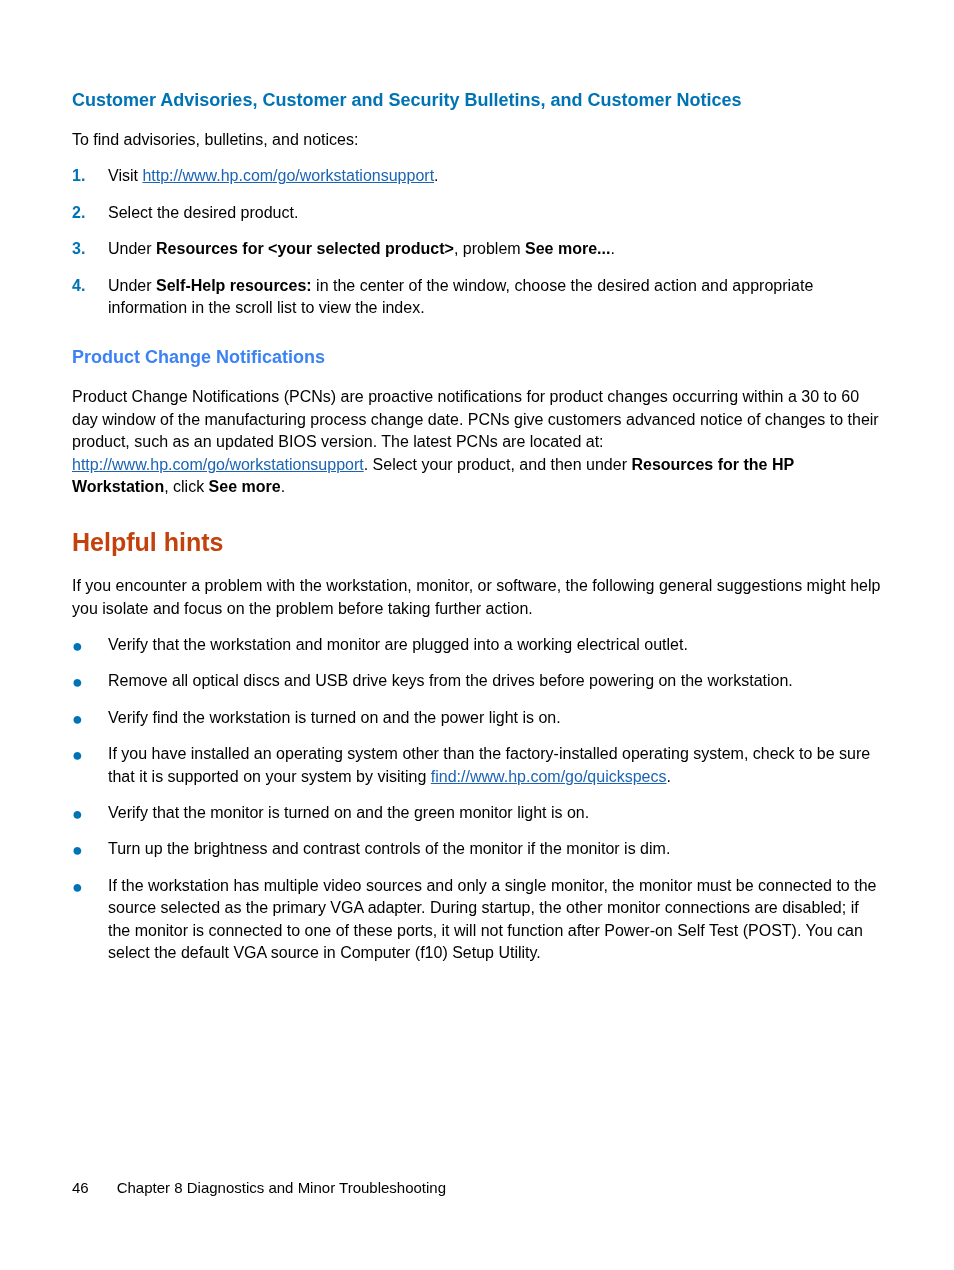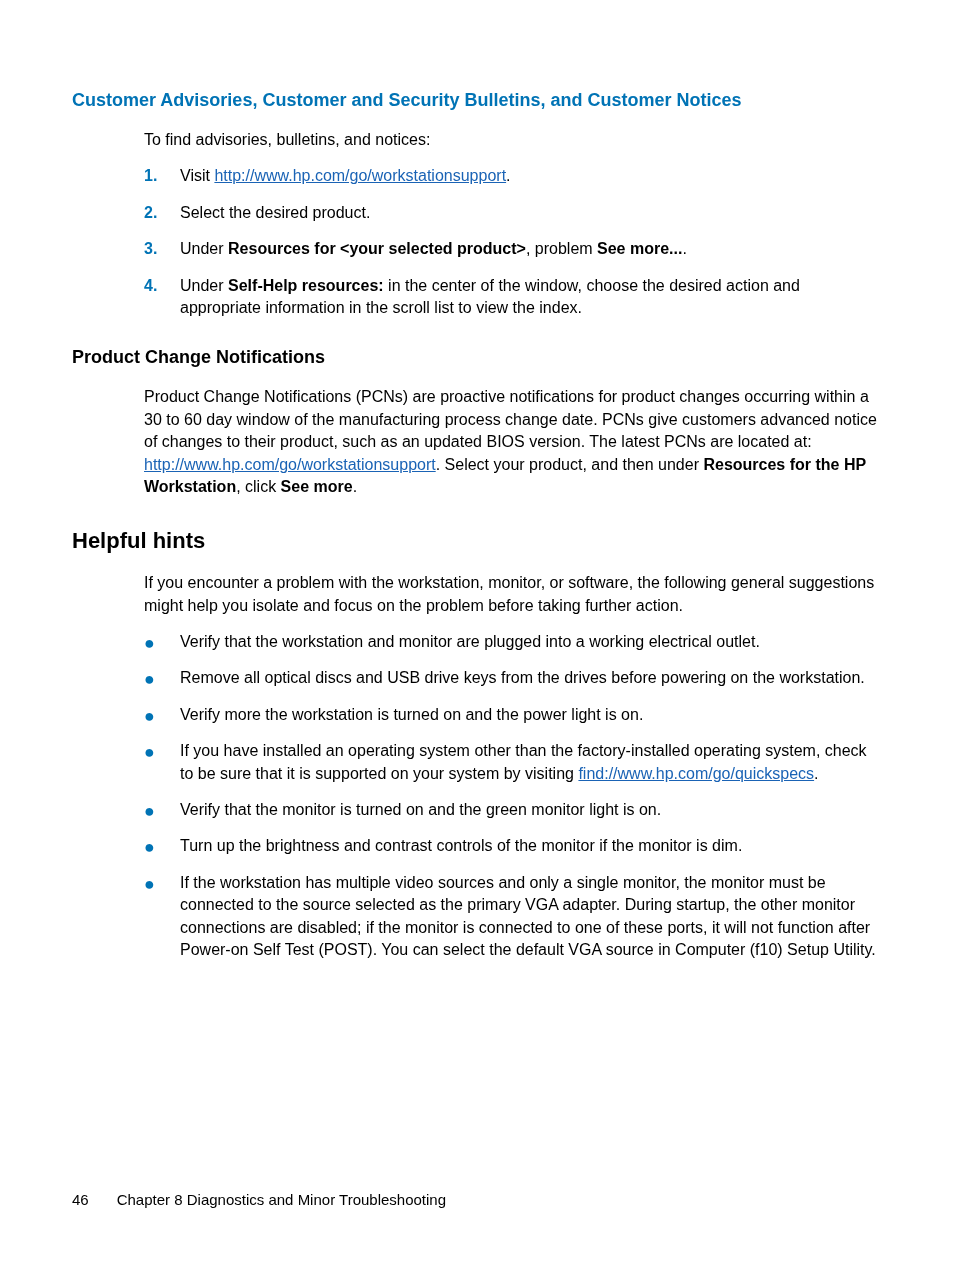--- a/index.html
+++ b/index.html
@@ -17,33 +17,32 @@
   .page {
     padding: 90px 72px 0 72px;
   }
   h2.blue {
     color: #0073b5;
     font-weight: bold;
     font-size: 18px;
     margin: 0 0 18px 0;
   }
   h3.blue {
-    color: #000000;
+    color: #3b82f6;
     font-weight: bold;
     font-size: 18px;
     margin: 28px 0 18px 0;
   }
   h1.orange {
-    color: #000000;
+    color: #c2410c;
     font-weight: bold;
-    font-size: 22px;
+    font-size: 25px;
     margin: 30px 0 18px 0;
   }
   .body-indent {
-    margin-left: 72px;
   }
   p {
     margin: 0 0 14px 0;
     line-height: 1.4;
   }
   ol.numbered {
     list-style: none;
     margin: 0 0 10px 0;
     padding: 0;
   }
@@ -83,21 +82,21 @@
   }
   ul.bulleted .txt {
     flex: 1;
   }
   a.link {
     color: #1a63b5;
     text-decoration: underline;
   }
   .footer {
     position: absolute;
-    bottom: 62px;
+    bottom: 74px;
     left: 72px;
     font-size: 15px;
   }
   .footer .pgnum {
     display: inline-block;
     margin-right: 28px;
   }
   b { font-weight: bold; }
 </style>
 </head>
@@ -156,21 +155,21 @@
       <li>
         <span class="dot">●</span>
         <span class="txt">Verify that the workstation and monitor are plugged into a working electrical outlet.</span>
       </li>
       <li>
         <span class="dot">●</span>
         <span class="txt">Remove all optical discs and USB drive keys from the drives before powering on the workstation.</span>
       </li>
       <li>
         <span class="dot">●</span>
-        <span class="txt">Verify more the workstation is turned on and the power light is on.</span>
+        <span class="txt">Verify find the workstation is turned on and the power light is on.</span>
       </li>
       <li>
         <span class="dot">●</span>
         <span class="txt">
           <span>If you have installed an operating system other than the factory-installed operating system, check to be sure that it is supported on your system by visiting </span><a class="link" href="#">find://www.hp.com/go/quickspecs</a><span>.</span>
         </span>
       </li>
       <li>
         <span class="dot">●</span>
         <span class="txt">Verify that the monitor is turned on and the green monitor light is on.</span>

